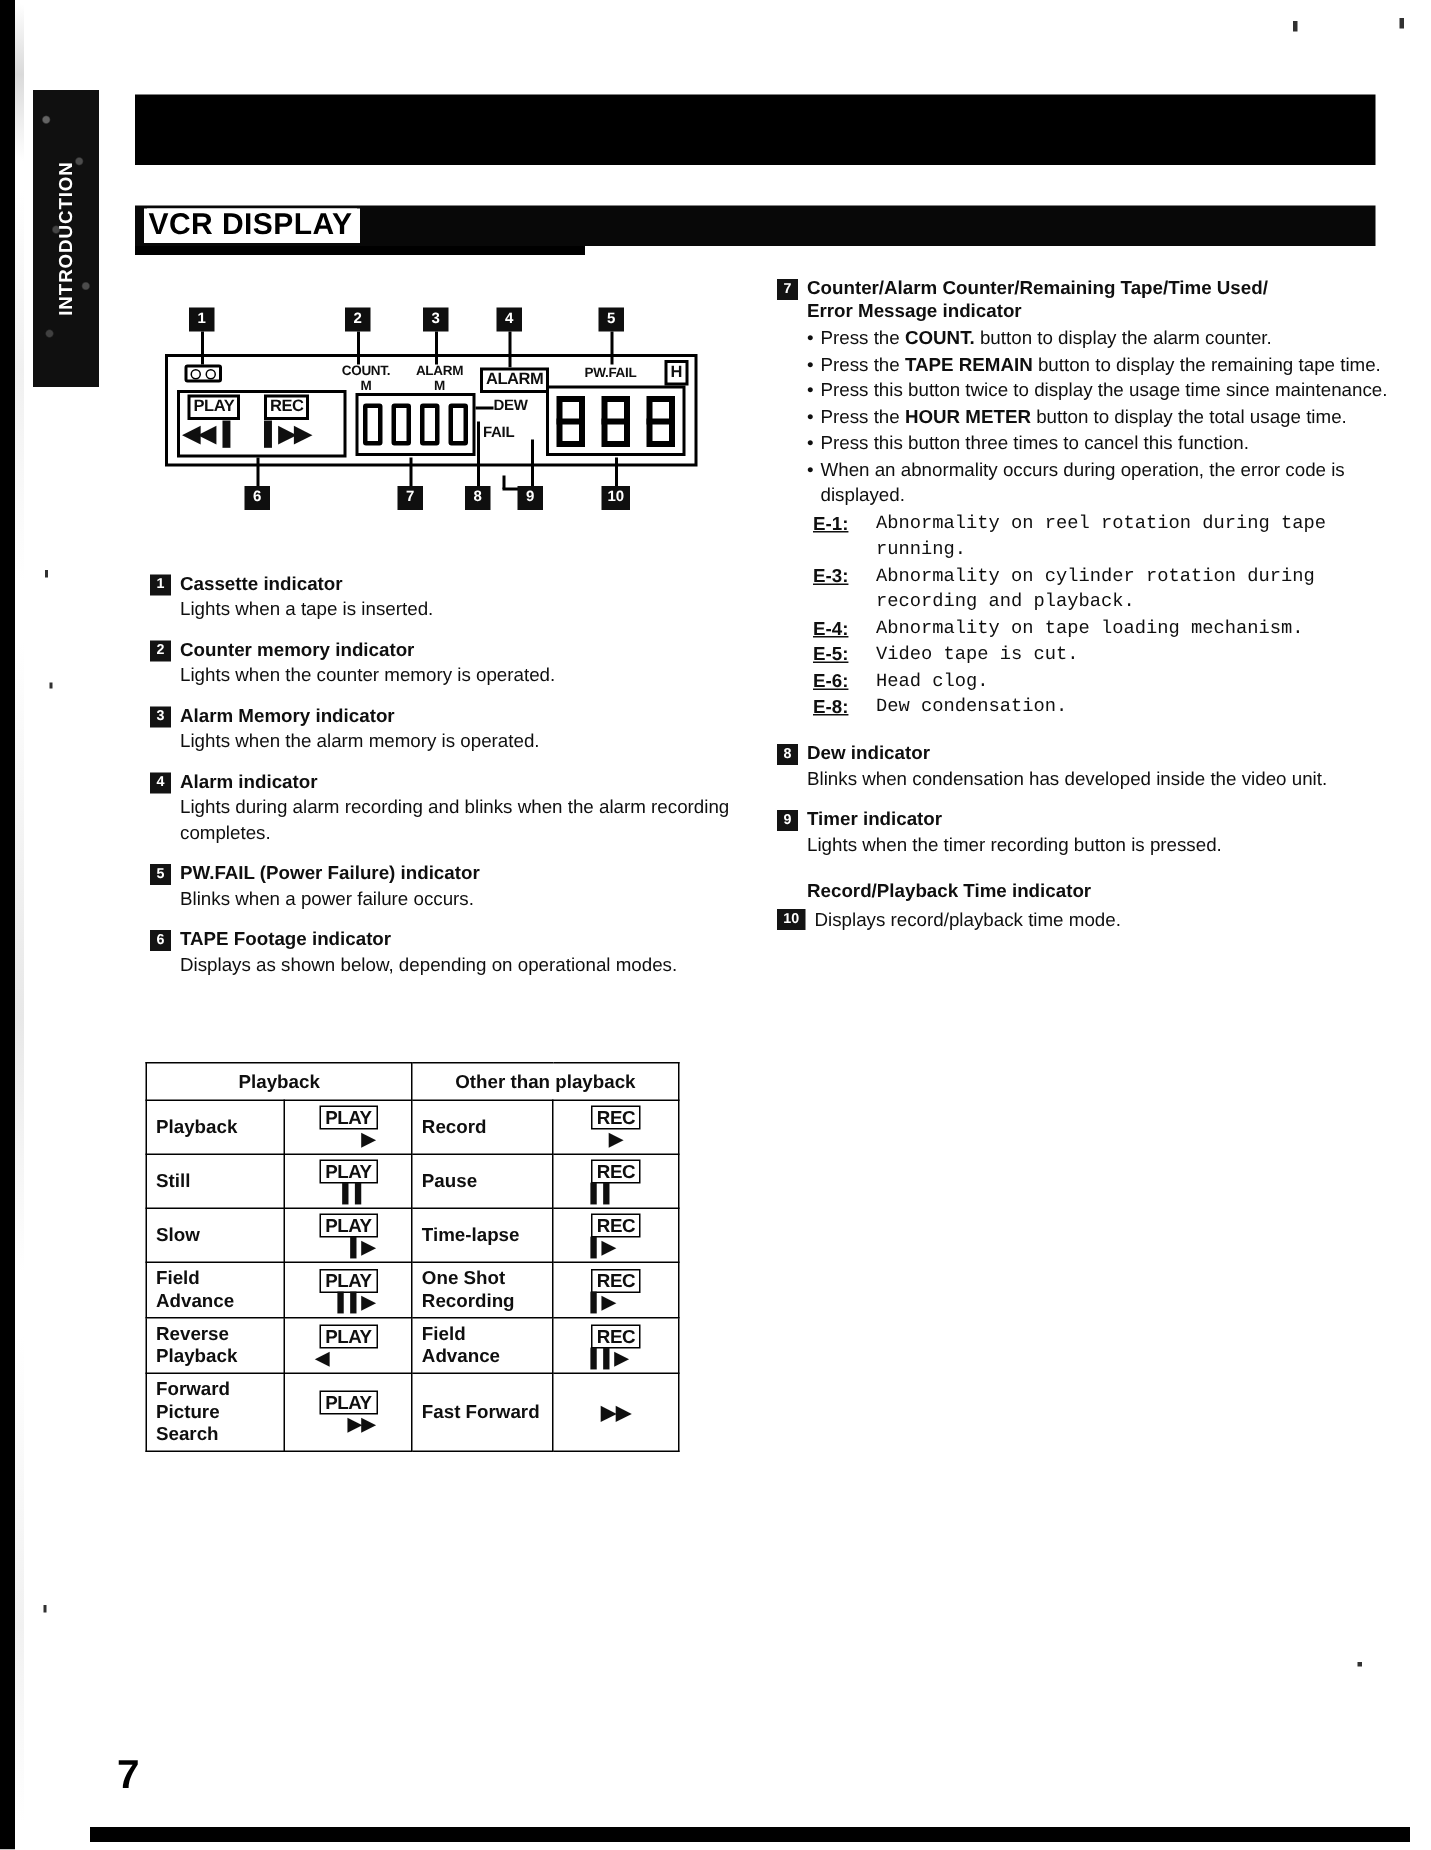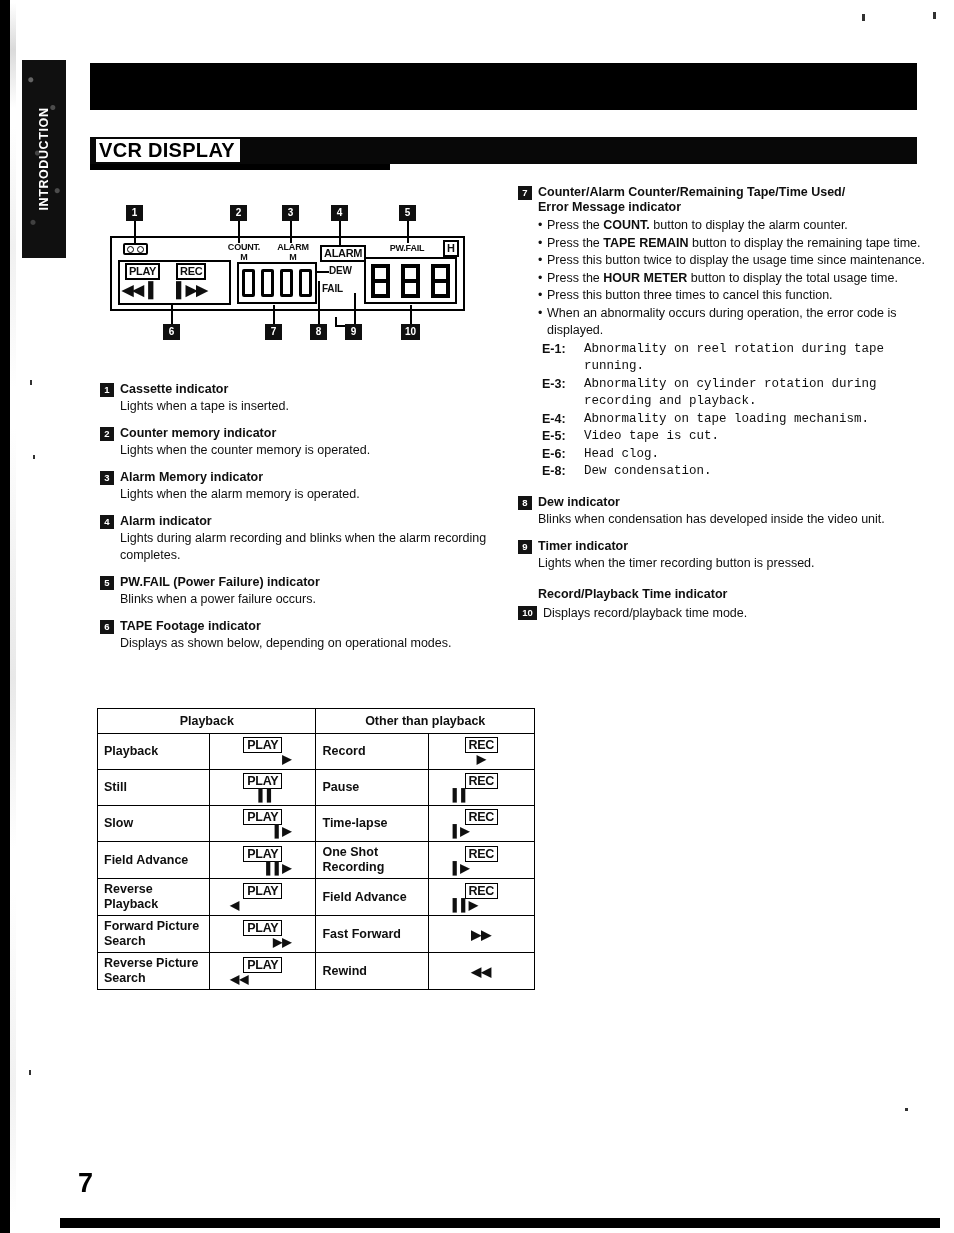--- a/index.html
+++ b/index.html
@@ -153,28 +153,28 @@
   }
   .bullets{ margin:2px 0 0 20px; }
   .bullet{
     font-size:12.5px; line-height:17.5px; padding-left:9px; position:relative;
     margin-bottom:0px;
   }
   .bullet::before{ content:"\2022"; position:absolute; left:0; top:0; }
   .bullet b{ font-weight:bold; }
   .errs{ margin:1px 0 0 24px; }
   .err{ display:flex; font-size:12.5px; line-height:17.5px; }
-  .err .code{ flex:0 0 42px; font-weight:bold; }
+  .err .code{ flex:0 0 42px; font-weight:bold;text-decoration:underline; }
   .err .desc{ flex:1;font-family:Liberation Mono, monospace; }
   .plain-head{ font-weight:bold; font-size:12.5px; line-height:16px; margin-left:20px;}
   .badge-line{ display:flex; align-items:flex-start; gap:6px; font-size:12.5px; line-height:16px;}
 
   
   #mode-table{
-    position:absolute; left:97px; top:708px; width:438px;
+    position:absolute; left:97px; top:708px; width:356px;
     border-collapse:collapse;
     font-size:12px;
   }
   #mode-table td, #mode-table th{
     border:1.6px solid #000; padding:3px 6px; vertical-align:middle;
     font-weight:bold; color:#111;
   }
   #mode-table th{ text-align:center; font-size:12.5px; padding:5px 4px;}
   .lbl-cell{ width:100px; line-height:15px; font-size:12.5px;}
   .sym-cell{ width:95px; text-align:center; padding:2px 4px 3px;}
@@ -494,25 +494,16 @@
     <tr>
       <td class="lbl-cell">Forward Picture Search</td>
       <td class="sym-cell">
         <span class="sym-box">PLAY</span>
         <div class="sym-marks mk-r">▶▶</div>
       </td>
       <td class="lbl-cell">Fast Forward</td>
       <td class="sym-cell plain-mark mk-c">▶▶</td>
     </tr>
 
-    <tr>
-      <td class="lbl-cell">Reverse Picture Search</td>
-      <td class="sym-cell">
-        <span class="sym-box">PLAY</span>
-        <div class="sym-marks mk-l">◀◀</div>
-      </td>
-      <td class="lbl-cell">Rewind</td>
-      <td class="sym-cell plain-mark mk-c">◀◀</td>
-    </tr>
 
 
   </tbody>
 </table>
 
 </body></html>

